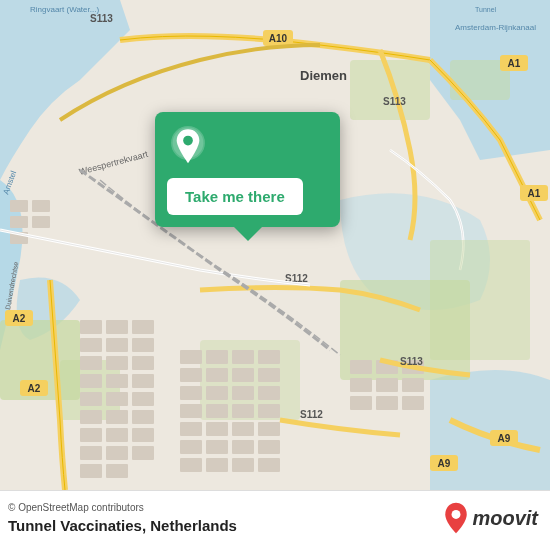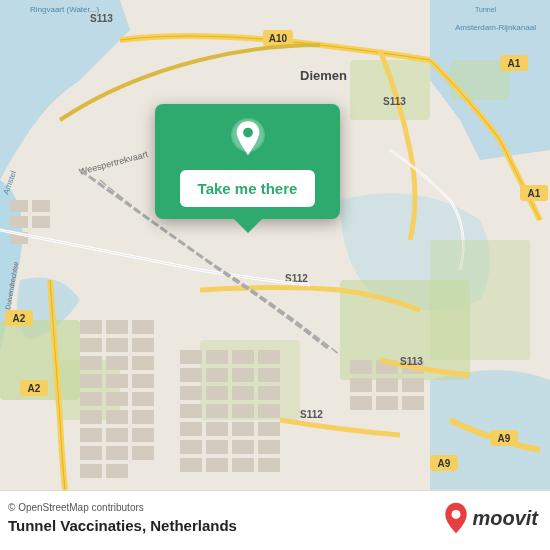--- a/index.html
+++ b/index.html
@@ -23,28 +23,28 @@
     
     #map-svg {
       width: 100%;
       height: 100%;
       position: absolute;
       top: 0; left: 0;
     }
 
     #popup {
       position: absolute;
-      top: 104px;
+      top: 112px;
       left: 155px;
       width: 185px;
       background: #2eaa6e;
       border-radius: 8px;
       display: flex;
       flex-direction: column;
-      align-items: center;
+      align-items: flex-start;
       padding: 14px 12px 0 12px;
       box-shadow: 0 4px 16px rgba(0,0,0,0.35);
     }
 
     #popup-pin {
       width: 42px;
       height: 42px;
       margin-bottom: 10px;
     }
 

